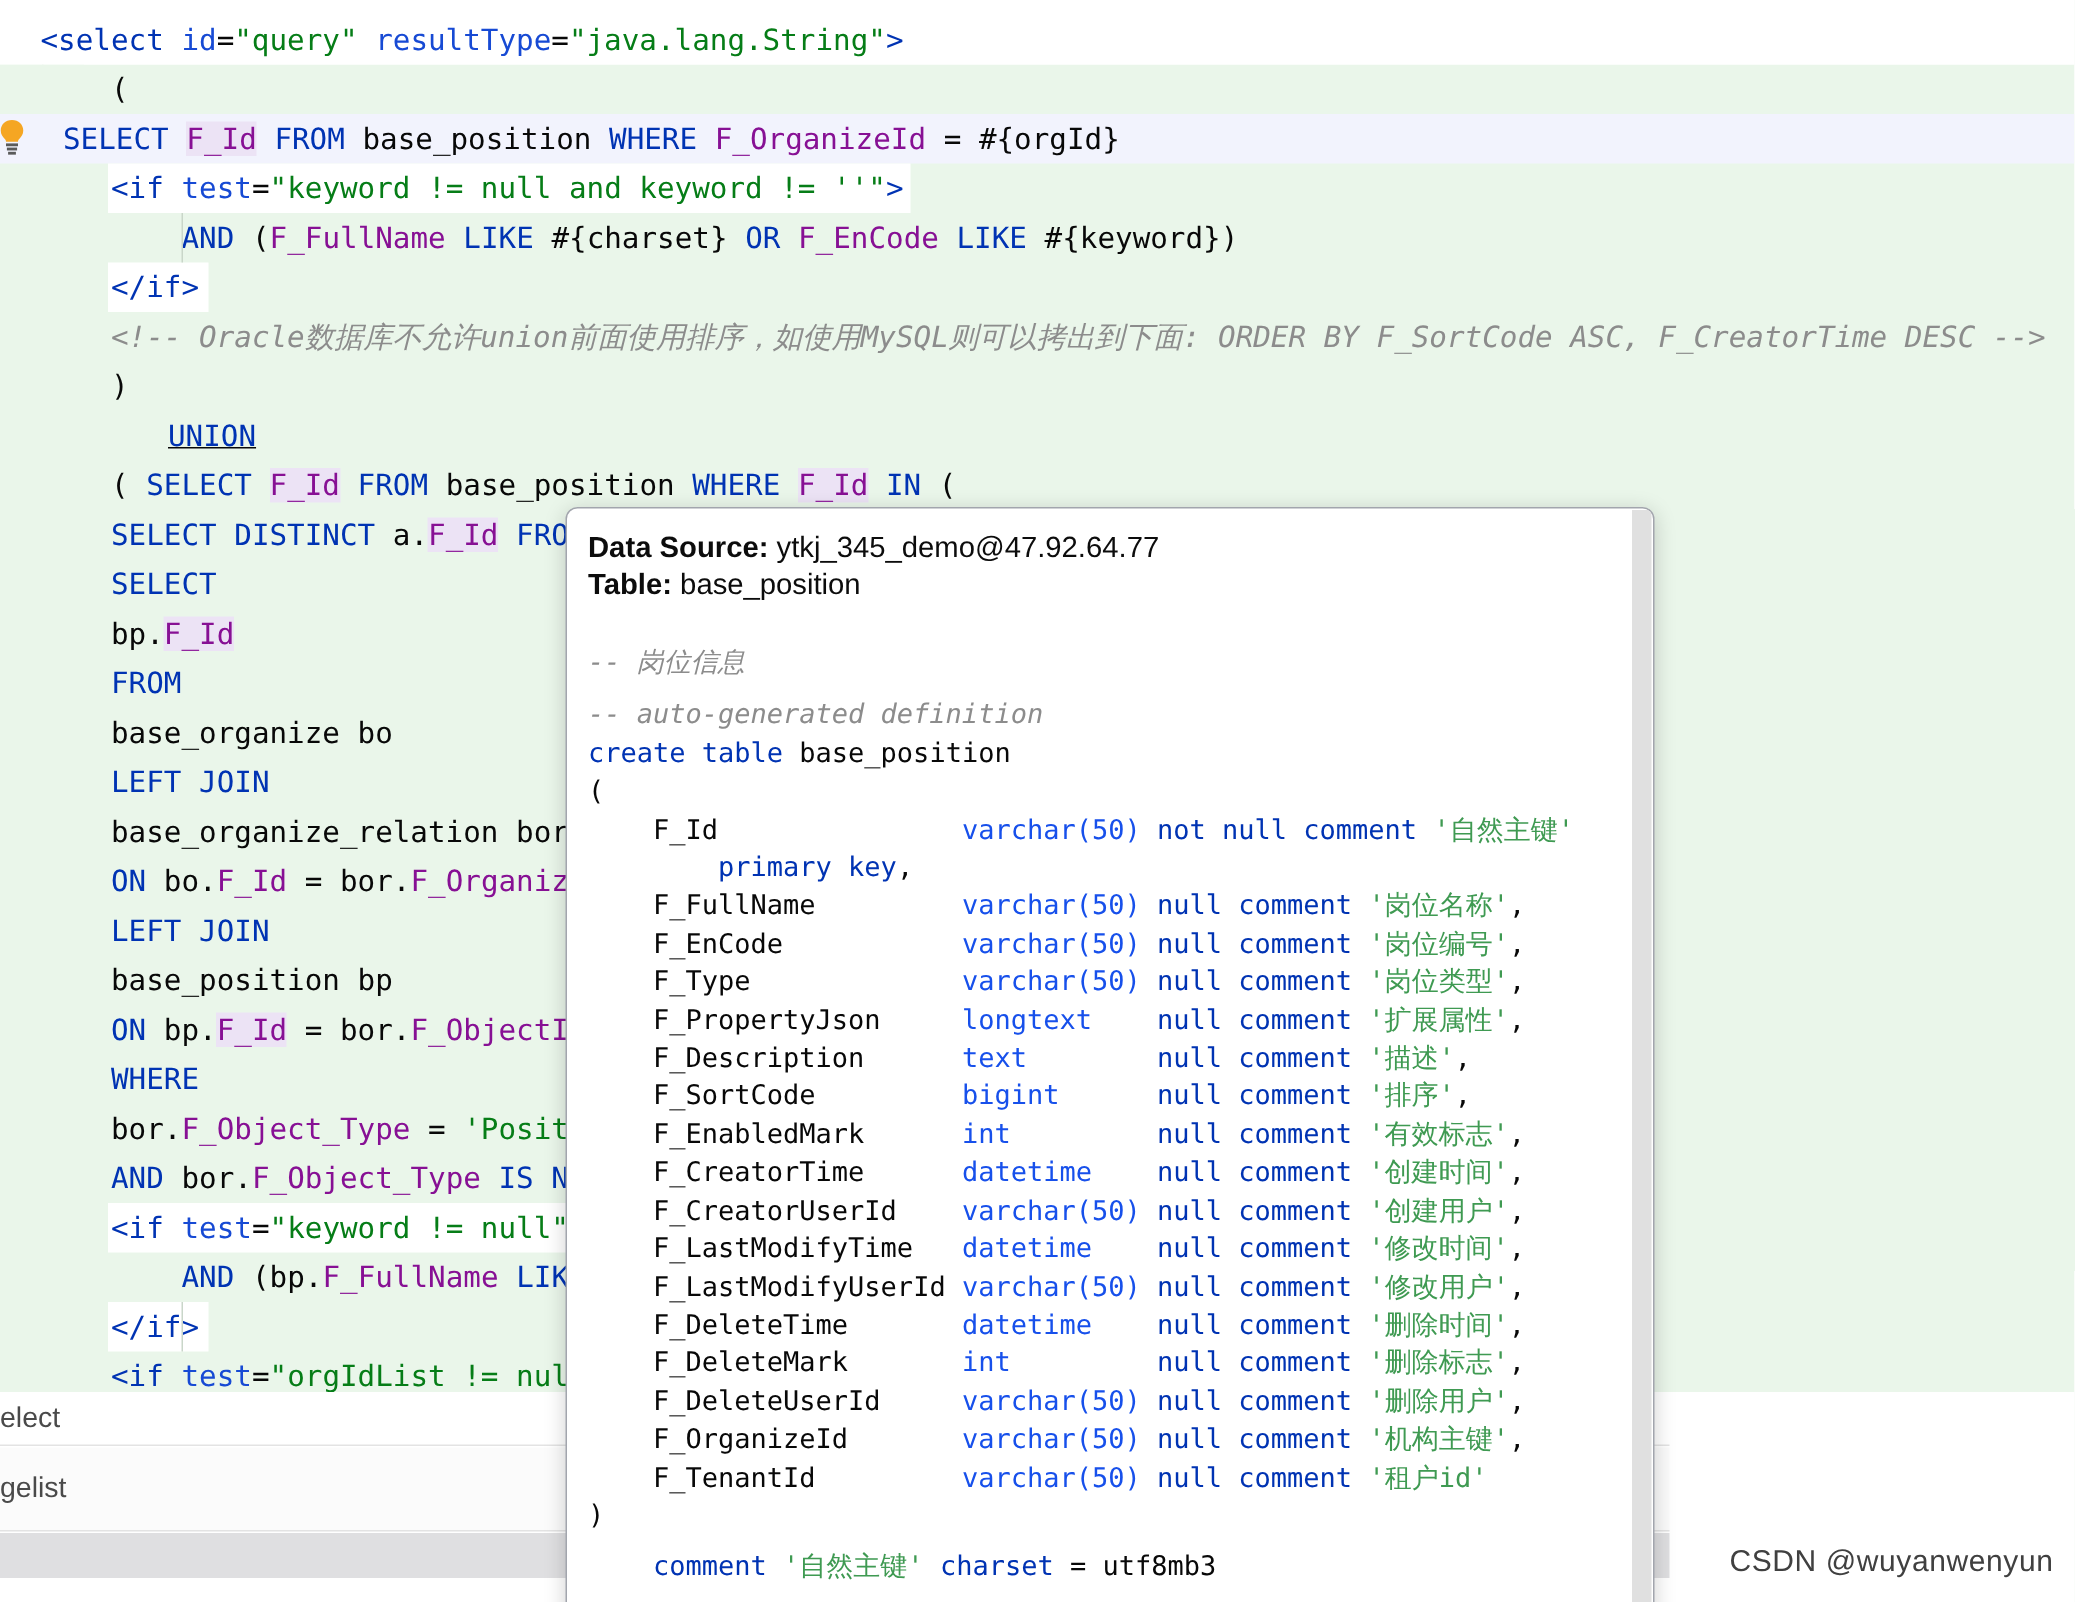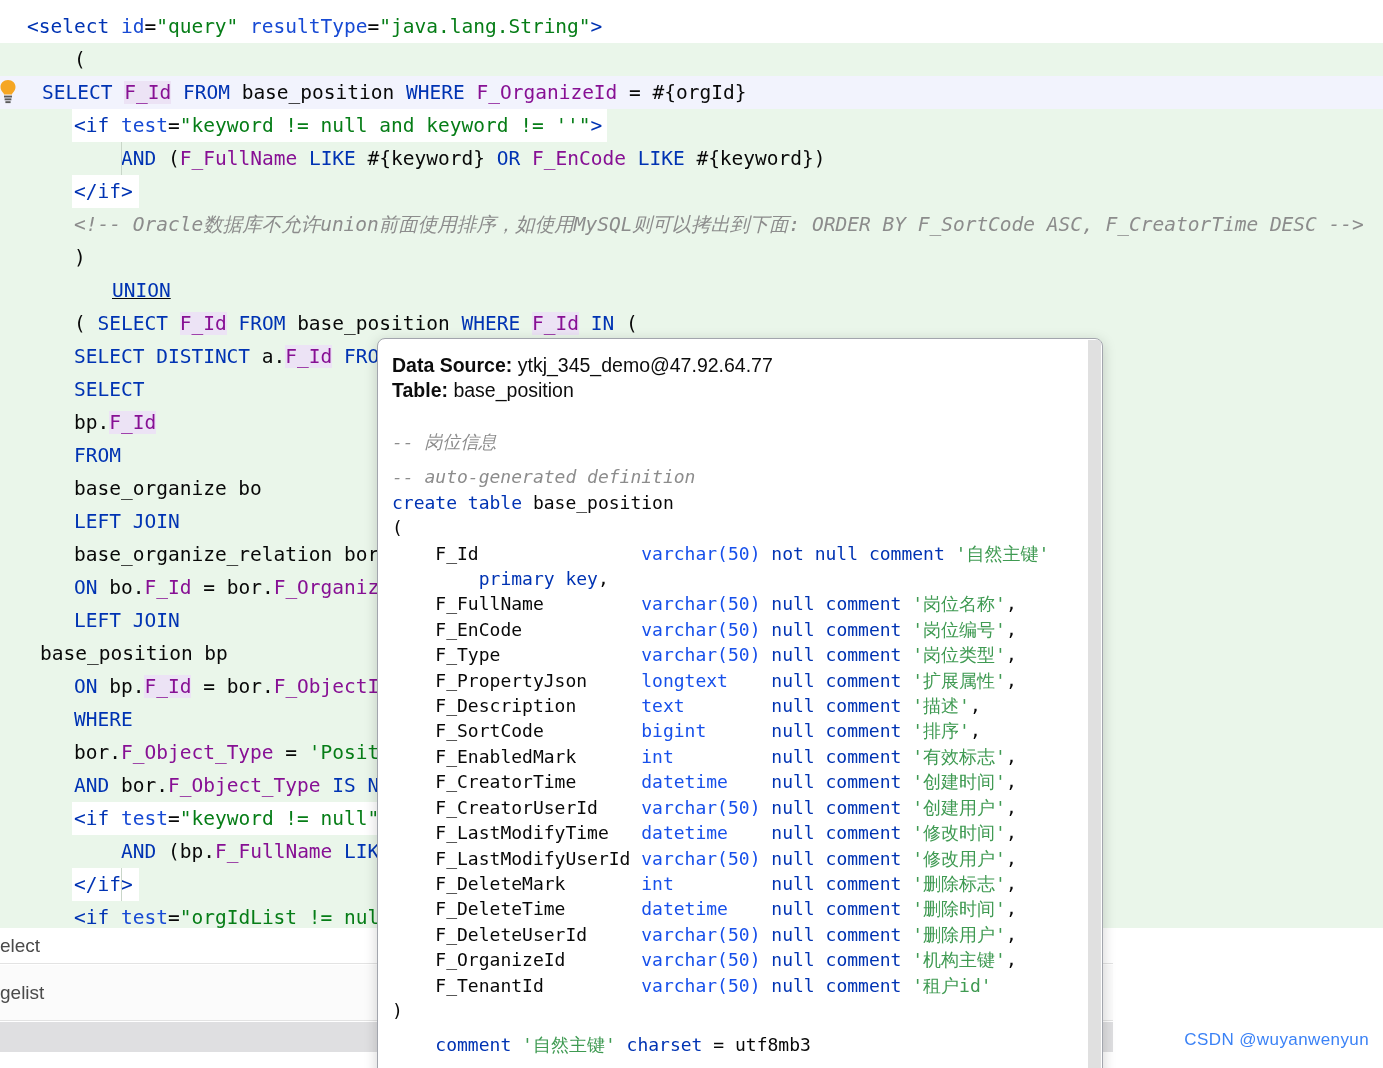--- a/index.html
+++ b/index.html
@@ -128,22 +128,22 @@
   #bp-row-1 { top: 0px;  height: 36px; background:#ffffff; border-bottom: 1px solid #e3e3e3; }
   #bp-row-2 { top: 37px; height: 56px; background:#fbfbfb; border-bottom: 1px solid #e3e3e3; }
   #bp-row-3 { top: 94px; height: 30px; background:#dfdfe1; }
   #bp-row-4 { top: 124px;height: 16px; background:#ffffff; }
 
   #watermark {
     position: absolute;
     right: 14px;
     top: 1030px;
     font-family: "Liberation Sans", sans-serif;
-    font-size: 17px;
-    color: #3b82f6;
+    font-size: 20px;
+    color: #404040;
     letter-spacing: 0.4px;
   }
 
   
   #doc-popup {
     position: absolute;
     left: 377px;
     top: 338px;
     width: 726px;
     height: 856px;
@@ -229,37 +229,37 @@
     </svg>
   </div>
 
   <div id="code-lines">
       <div class="line-bg-white" style="left: 0px; top: 10px; width: 1383px;"></div>
       <div class="code-line" style="top: 10px; padding-left: 27px; box-sizing: border-box;"><span class="tag">&lt;select</span> <span class="attr">id</span>=<span class="aval">"query"</span> <span class="attr">resultType</span>=<span class="aval">"java.lang.String"</span><span class="tag">&gt;</span></div>
       <div class="code-line" style="top: 43px; padding-left: 74px; box-sizing: border-box;"><span class="plain">(</span></div>
       <div class="code-line" style="top: 76px; padding-left: 42px; box-sizing: border-box;"><span class="kw">SELECT</span> <span class="idhl">F_Id</span> <span class="kw">FROM</span> <span class="plain">base_position</span> <span class="kw">WHERE</span> <span class="id">F_OrganizeId</span> <span class="plain">= #{orgId}</span></div>
       <div class="line-bg-white" style="left: 72px; top: 109px; width: 535.4px;"></div>
       <div class="code-line" style="top: 109px; padding-left: 74px; box-sizing: border-box;"><span class="tag">&lt;if</span> <span class="attr">test</span>=<span class="aval">"keyword != null and keyword != ''"</span><span class="tag">&gt;</span></div>
-      <div class="code-line" style="top: 142px; padding-left: 121px; box-sizing: border-box;"><span class="kw">AND</span> <span class="plain">(</span><span class="id">F_FullName</span> <span class="kw">LIKE</span> <span class="plain">#{keyword}</span> <span class="kw">OR</span> <span class="id">F_EnCode</span> <span class="kw">LIKE</span> <span class="plain">#{keyword})</span></div>
+      <div class="code-line" style="top: 142px; padding-left: 121px; box-sizing: border-box;"><span class="kw">AND</span> <span class="plain">(</span><span class="id">F_FullName</span> <span class="kw">LIKE</span> <span class="plain">#{charset}</span> <span class="kw">OR</span> <span class="id">F_EnCode</span> <span class="kw">LIKE</span> <span class="plain">#{keyword})</span></div>
       <div class="line-bg-white" style="left: 72px; top: 175px; width: 66.6px;"></div>
       <div class="code-line" style="top: 175px; padding-left: 74px; box-sizing: border-box;"><span class="tag">&lt;/if&gt;</span></div>
       <div class="code-line" style="top: 208px; padding-left: 74px; box-sizing: border-box;"><span class="cmt">&lt;!-- Oracle数据库不允许union前面使用排序，如使用MySQL则可以拷出到下面: ORDER BY F_SortCode ASC, F_CreatorTime DESC --&gt;</span></div>
       <div class="code-line" style="top: 241px; padding-left: 74px; box-sizing: border-box;"><span class="plain">)</span></div>
       <div class="code-line" style="top: 274px; padding-left: 112px; box-sizing: border-box; text-decoration: underline;"><span class="kw">UNION</span></div>
       <div class="code-line" style="top: 307px; padding-left: 74px; box-sizing: border-box;"><span class="plain">( </span><span class="kw">SELECT</span> <span class="idhl">F_Id</span> <span class="kw">FROM</span> <span class="plain">base_position</span> <span class="kw">WHERE</span> <span class="idhl">F_Id</span> <span class="kw">IN</span> <span class="plain">(</span></div>
       <div class="code-line" style="top: 340px; padding-left: 74px; box-sizing: border-box;"><span class="kw">SELECT DISTINCT</span> <span class="plain">a.</span><span class="idhl">F_Id</span> <span class="kw">FROM</span> <span class="plain">(</span></div>
       <div class="code-line" style="top: 373px; padding-left: 74px; box-sizing: border-box;"><span class="kw">SELECT</span></div>
       <div class="code-line" style="top: 406px; padding-left: 74px; box-sizing: border-box;"><span class="plain">bp.</span><span class="idhl">F_Id</span></div>
       <div class="code-line" style="top: 439px; padding-left: 74px; box-sizing: border-box;"><span class="kw">FROM</span></div>
       <div class="code-line" style="top: 472px; padding-left: 74px; box-sizing: border-box;"><span class="plain">base_organize bo</span></div>
       <div class="code-line" style="top: 505px; padding-left: 74px; box-sizing: border-box;"><span class="kw">LEFT JOIN</span></div>
       <div class="code-line" style="top: 538px; padding-left: 74px; box-sizing: border-box;"><span class="plain">base_organize_relation bor</span></div>
       <div class="code-line" style="top: 571px; padding-left: 74px; box-sizing: border-box;"><span class="kw">ON</span> <span class="plain">bo.</span><span class="id">F_Id</span> <span class="plain">= bor.</span><span class="id">F_OrganizeId</span></div>
       <div class="code-line" style="top: 604px; padding-left: 74px; box-sizing: border-box;"><span class="kw">LEFT JOIN</span></div>
-      <div class="code-line" style="top: 637px; padding-left: 40px; box-sizing: border-box;"><span class="plain">base_position bp</span></div>
+      <div class="code-line" style="top: 637px; padding-left: 74px; box-sizing: border-box;"><span class="plain">base_position bp</span></div>
       <div class="code-line" style="top: 670px; padding-left: 74px; box-sizing: border-box;"><span class="kw">ON</span> <span class="plain">bp.</span><span class="idhl">F_Id</span> <span class="plain">= bor.</span><span class="id">F_ObjectId</span></div>
       <div class="code-line" style="top: 703px; padding-left: 74px; box-sizing: border-box;"><span class="kw">WHERE</span></div>
       <div class="code-line" style="top: 736px; padding-left: 74px; box-sizing: border-box;"><span class="plain">bor.</span><span class="id">F_Object_Type</span> <span class="plain">= </span><span class="str">'Position'</span></div>
       <div class="code-line" style="top: 769px; padding-left: 74px; box-sizing: border-box;"><span class="kw">AND</span> <span class="plain">bor.</span><span class="id">F_Object_Type</span> <span class="kw">IS NOT NULL</span></div>
       <div class="line-bg-white" style="left: 72px; top: 802px; width: 324.44px;"></div>
       <div class="code-line" style="top: 802px; padding-left: 74px; box-sizing: border-box;"><span class="tag">&lt;if</span> <span class="attr">test</span>=<span class="aval">"keyword != null"</span><span class="tag">&gt;</span></div>
       <div class="code-line" style="top: 835px; padding-left: 121px; box-sizing: border-box;"><span class="kw">AND</span> <span class="plain">(bp.</span><span class="id">F_FullName</span> <span class="kw">LIKE</span></div>
       <div class="line-bg-white" style="left: 72px; top: 868px; width: 66.6px;"></div>
       <div class="code-line" style="top: 868px; padding-left: 74px; box-sizing: border-box;"><span class="tag">&lt;/if&gt;</span></div>
       <div class="code-line" style="top: 901px; padding-left: 74px; box-sizing: border-box;"><span class="tag">&lt;if</span> <span class="attr">test</span>=<span class="aval">"orgIdList != null"</span></div>
@@ -306,22 +306,22 @@
         <div class="doc-code">    <span>F_EnCode           </span><span class="typ">varchar(<span class="num">50</span>) </span><span class="kw">null</span> <span class="kw">comment</span> <span class="str">'岗位编号'</span>,</div>
         <div class="doc-code">    <span>F_Type             </span><span class="typ">varchar(<span class="num">50</span>) </span><span class="kw">null</span> <span class="kw">comment</span> <span class="str">'岗位类型'</span>,</div>
         <div class="doc-code">    <span>F_PropertyJson     </span><span class="typ">longtext    </span><span class="kw">null</span> <span class="kw">comment</span> <span class="str">'扩展属性'</span>,</div>
         <div class="doc-code">    <span>F_Description      </span><span class="typ">text        </span><span class="kw">null</span> <span class="kw">comment</span> <span class="str">'描述'</span>,</div>
         <div class="doc-code">    <span>F_SortCode         </span><span class="typ">bigint      </span><span class="kw">null</span> <span class="kw">comment</span> <span class="str">'排序'</span>,</div>
         <div class="doc-code">    <span>F_EnabledMark      </span><span class="typ">int         </span><span class="kw">null</span> <span class="kw">comment</span> <span class="str">'有效标志'</span>,</div>
         <div class="doc-code">    <span>F_CreatorTime      </span><span class="typ">datetime    </span><span class="kw">null</span> <span class="kw">comment</span> <span class="str">'创建时间'</span>,</div>
         <div class="doc-code">    <span>F_CreatorUserId    </span><span class="typ">varchar(<span class="num">50</span>) </span><span class="kw">null</span> <span class="kw">comment</span> <span class="str">'创建用户'</span>,</div>
         <div class="doc-code">    <span>F_LastModifyTime   </span><span class="typ">datetime    </span><span class="kw">null</span> <span class="kw">comment</span> <span class="str">'修改时间'</span>,</div>
         <div class="doc-code">    <span>F_LastModifyUserId </span><span class="typ">varchar(<span class="num">50</span>) </span><span class="kw">null</span> <span class="kw">comment</span> <span class="str">'修改用户'</span>,</div>
+        <div class="doc-code">    <span>F_DeleteTime       </span><span class="typ">datetime    </span><span class="kw">null</span> <span class="kw">comment</span> <span class="str">'删除时间'</span>,</div>
         <div class="doc-code">    <span>F_DeleteMark       </span><span class="typ">int         </span><span class="kw">null</span> <span class="kw">comment</span> <span class="str">'删除标志'</span>,</div>
-        <div class="doc-code">    <span>F_DeleteTime       </span><span class="typ">datetime    </span><span class="kw">null</span> <span class="kw">comment</span> <span class="str">'删除时间'</span>,</div>
         <div class="doc-code">    <span>F_DeleteUserId     </span><span class="typ">varchar(<span class="num">50</span>) </span><span class="kw">null</span> <span class="kw">comment</span> <span class="str">'删除用户'</span>,</div>
         <div class="doc-code">    <span>F_OrganizeId       </span><span class="typ">varchar(<span class="num">50</span>) </span><span class="kw">null</span> <span class="kw">comment</span> <span class="str">'机构主键'</span>,</div>
         <div class="doc-code">    <span>F_TenantId         </span><span class="typ">varchar(<span class="num">50</span>) </span><span class="kw">null</span> <span class="kw">comment</span> <span class="str">'租户id'</span></div>
       </div>
 
     <div class="doc-code">)</div>
     <div class="doc-gap" style="height:9px;"></div>
     <div class="doc-code"><span>    </span><span class="kw">comment</span> <span class="str">'自然主键'</span><span class="kw"> charset</span> = utf8mb3</div>
   </div>
 

